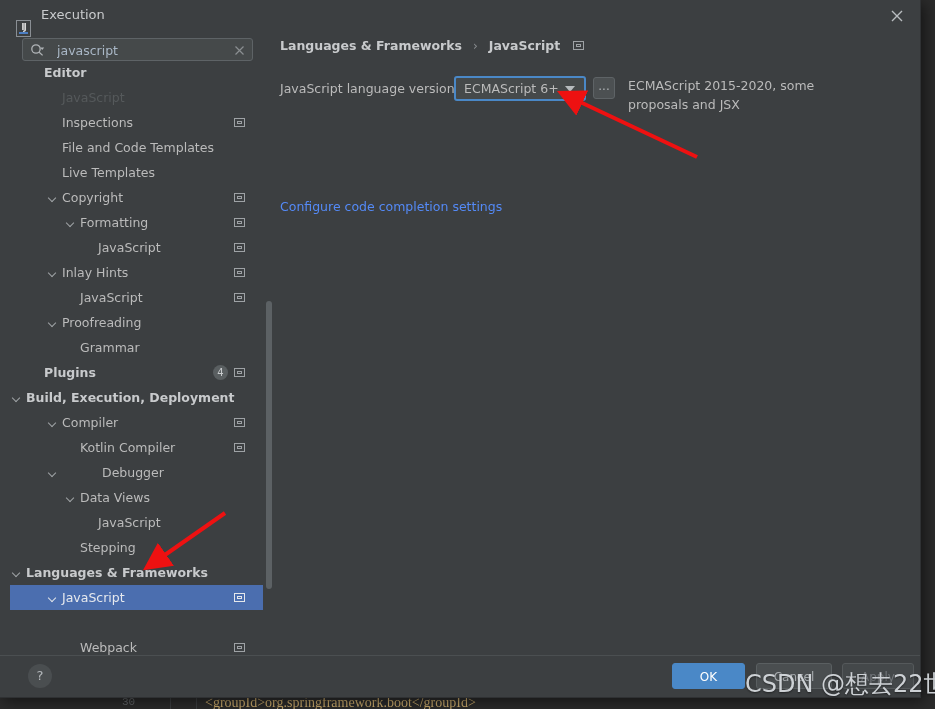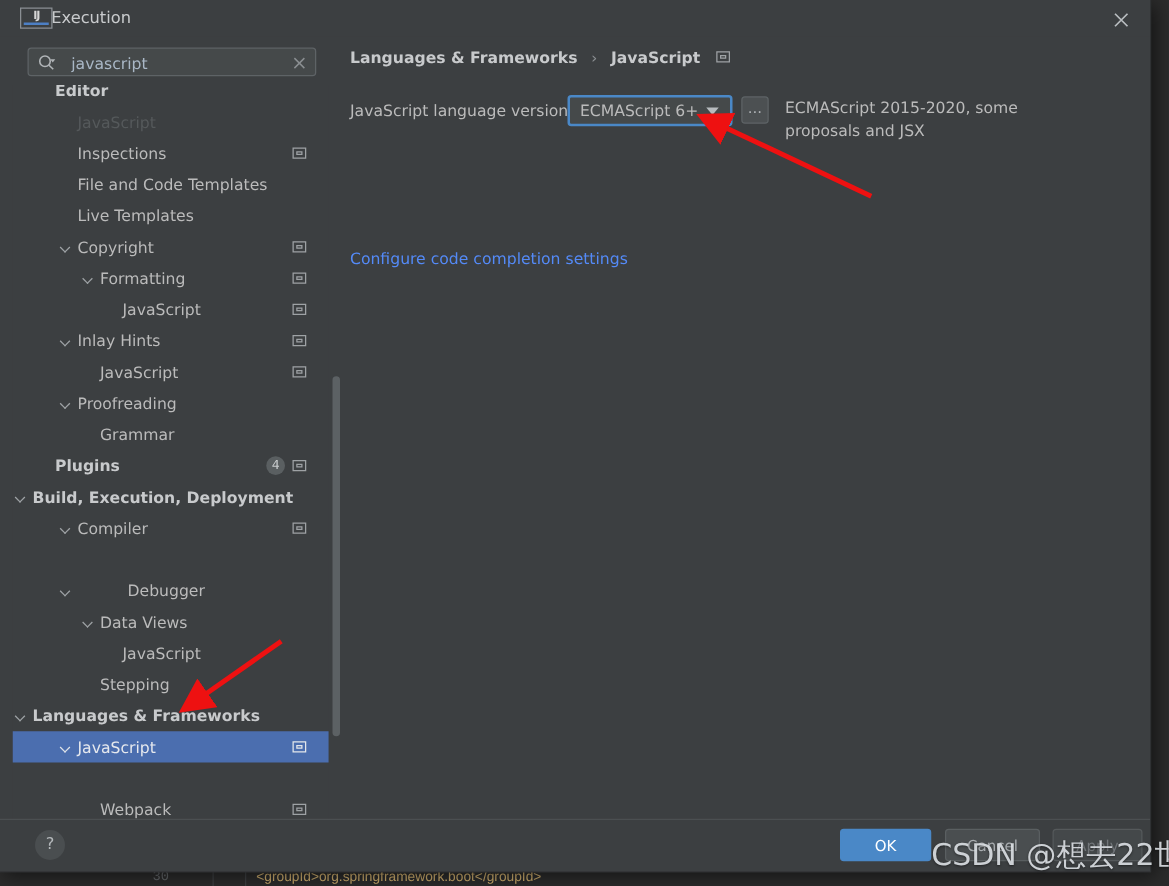--- a/index.html
+++ b/index.html
@@ -25,38 +25,38 @@
     position:absolute;left:0;bottom:0;width:935px;height:13px;
     background:#2b2b2b;
   }
   .bg-line-no{
     position:absolute;left:122px;bottom:0;height:13px;line-height:13px;
     font-family:Liberation Mono, monospace;
     font-size:11px;color:#606366;
   }
   .bg-code-bottom{
     position:absolute;left:205px;bottom:0;height:13px;line-height:13px;
-    font-family:Liberation Sans, sans-serif;
-    font-size:11px;color:#c9a96b;white-space:nowrap;
+    font-family:Liberation Serif, serif;
+    font-size:14px;color:#c9a96b;white-space:nowrap;
   }
   .bg-vert-rule{position:absolute;bottom:0;width:1px;height:13px;background:#3c3f41;}
 
   
   #dialog{
     position:absolute;left:0;top:0;width:920px;height:697px;
     background:#3c3f41;
     box-shadow:0 0 0 1px #2f3133, 4px 4px 14px rgba(0,0,0,.55);
   }
 
   
   #titlebar{
     position:relative;height:29px;background:#3c3f41;
   }
   #app-icon{
-    position:absolute;left:16px;top:6px;width:26px;height:17px;
+    position:absolute;left:16px;top:20px;width:15px;height:17px;
     background:#3c3f41;border:1px solid #8a8f94;box-sizing:border-box;
   }
   #app-icon .ij{
     position:absolute;left:0;right:0;top:1px;
     text-align:center;font-size:9px;line-height:10px;color:#d6d6d6;
     font-family:"DejaVu Sans","Liberation Sans",sans-serif;font-weight:bold;
     letter-spacing:-1px;
   }
   #app-icon .ij-bar{
     position:absolute;left:2px;right:2px;bottom:2px;height:2px;background:#4d7fc4;
@@ -306,20 +306,24 @@
         </div>
         <div class="row bold" style="top: 317px;">
           <span class="arrow" style="left: 2px;"></span>
           <span class="label" style="left: 16px;">Build, Execution, Deployment</span>
         </div>
         <div class="row" style="top: 342px;">
           <span class="arrow" style="left: 38px;"></span>
           <span class="label" style="left: 52px;">Compiler</span>
           <span class="pageicon"></span>
         </div>
+        <div class="row" style="top: 367px;">
+          <span class="label" style="left: 70px;">Kotlin Compiler</span>
+          <span class="pageicon"></span>
+        </div>
         <div class="row" style="top: 392px;">
           <span class="arrow" style="left: 38px;"></span>
           <span class="label" style="left: 52px; margin-left: 40px;">Debugger</span>
         </div>
         <div class="row" style="top: 417px;">
           <span class="arrow" style="left: 56px;"></span>
           <span class="label" style="left: 70px;">Data Views</span>
         </div>
         <div class="row" style="top: 442px;">
           <span class="label" style="left: 88px;">JavaScript</span>

